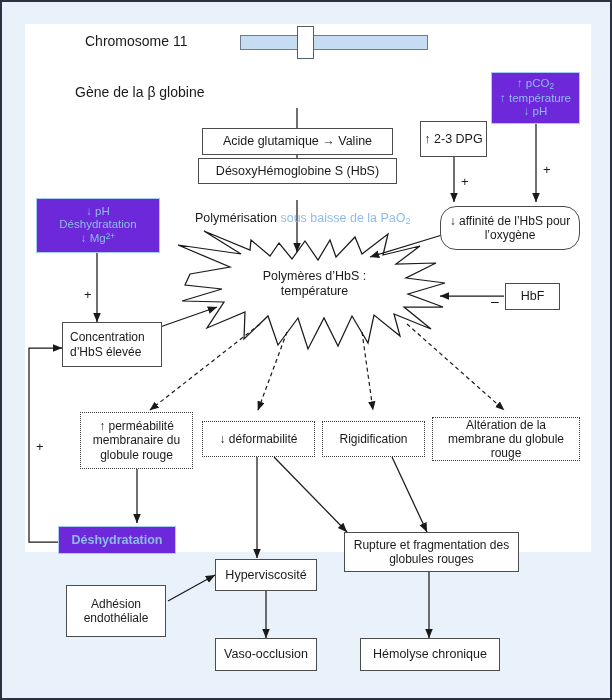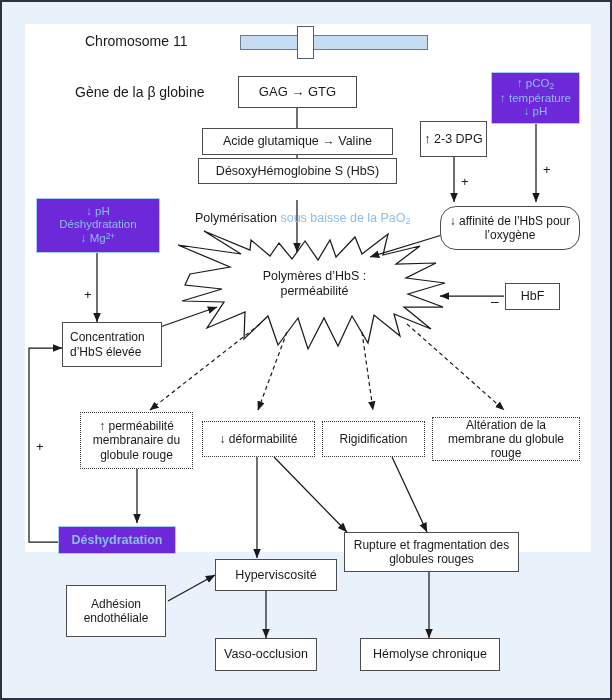--- a/index.html
+++ b/index.html
@@ -124,21 +124,20 @@
   <div class="minus" style="left:489px;top:291px;">–</div>
 
   <div class="lbl" style="left:83px;top:31px;font-size:14px;">Chromosome 11</div>
 
   <div class="lbl" style="left:73px;top:82px;font-size:14px;">Gène de la β globine</div>
 
   <div class="lbl" style="left:193px;top:209px;font-size:12.5px;white-space:nowrap;">
     <span>Polymérisation</span><span>&nbsp;</span><span class="blue-txt">sous baisse de la PaO</span><sub class="blue-txt">2</sub>
   </div>
 
-  <div class="node solid" style="left:236px;top:74px;width:119px;height:32px;font-size:13px;">GAG → GTG</div>
 
   <div class="node solid" style="left:200px;top:126px;width:191px;height:27px;font-size:12.5px;">Acide glutamique → Valine</div>
 
   <div class="node solid" style="left:196px;top:156px;width:199px;height:26px;font-size:12.5px;">DésoxyHémoglobine S (HbS)</div>
 
   <div class="node solid" style="left:418px;top:119px;width:67px;height:36px;font-size:12.5px;">↑ 2-3 DPG</div>
 
   <div class="node blue-box" style="left:489px;top:70px;width:89px;height:52px;font-size:11.5px;flex-direction:column;justify-content:center;">
     <div>
       <span>↑</span>
@@ -156,36 +155,36 @@
       <span>Mg</span><sup>2+</sup>
     </div>
   </div>
 
   <div class="node solid" style="left:438px;top:204px;width:140px;height:44px;font-size:12px;padding:0 6px;border-radius:16px;">↓  affinité de l’HbS pour l’oxygène</div>
 
   <div class="node solid" style="left:503px;top:281px;width:55px;height:27px;font-size:12.5px;">HbF</div>
 
   <div class="node" style="left:240px;top:263px;width:145px;height:38px;flex-direction:column;font-size:12.5px;">
     <div>Polymères d’HbS :</div>
-    <div>perméabilité</div>
+    <div>température</div>
   </div>
 
   <div class="node dotted" style="left:78px;top:410px;width:113px;height:57px;font-size:12px;padding:0 5px;">↑ perméabilité membranaire du globule rouge</div>
 
   <div class="node solid" style="left:60px;top:320px;width:100px;height:45px;font-size:12px;text-align:left;justify-content:flex-start;padding:0 7px;">Concentration d’HbS élevée</div>
 
   <div class="node dotted" style="left:200px;top:419px;width:113px;height:36px;font-size:12px;">↓ déformabilité</div>
 
   <div class="node dotted" style="left:320px;top:419px;width:103px;height:36px;font-size:12px;">Rigidification</div>
 
   <div class="node dotted" style="left:430px;top:415px;width:148px;height:44px;font-size:12px;padding:0 5px;">Altération de la membrane du globule rouge</div>
 
   <div class="node blue-box" style="left:56px;top:524px;width:118px;height:28px;font-size:12.5px;font-weight:bold;">Déshydratation</div>
 
-  <div class="node solid" style="left:213px;top:557px;width:122px;height:32px;font-size:12.5px;">Hyperviscosité</div>
+  <div class="node solid" style="left:213px;top:557px;width:102px;height:32px;font-size:12.5px;">Hyperviscosité</div>
 
   <div class="node solid" style="left:64px;top:583px;width:100px;height:52px;font-size:12px;">Adhésion endothéliale</div>
 
   <div class="node solid" style="left:342px;top:530px;width:175px;height:40px;font-size:12px;padding:0 5px;">Rupture et fragmentation des globules rouges</div>
 
   <div class="node solid" style="left:213px;top:636px;width:102px;height:33px;font-size:12.5px;">Vaso-occlusion</div>
 
   <div class="node solid" style="left:358px;top:636px;width:140px;height:33px;font-size:12.5px;">Hémolyse chronique</div>
 </div>
 

